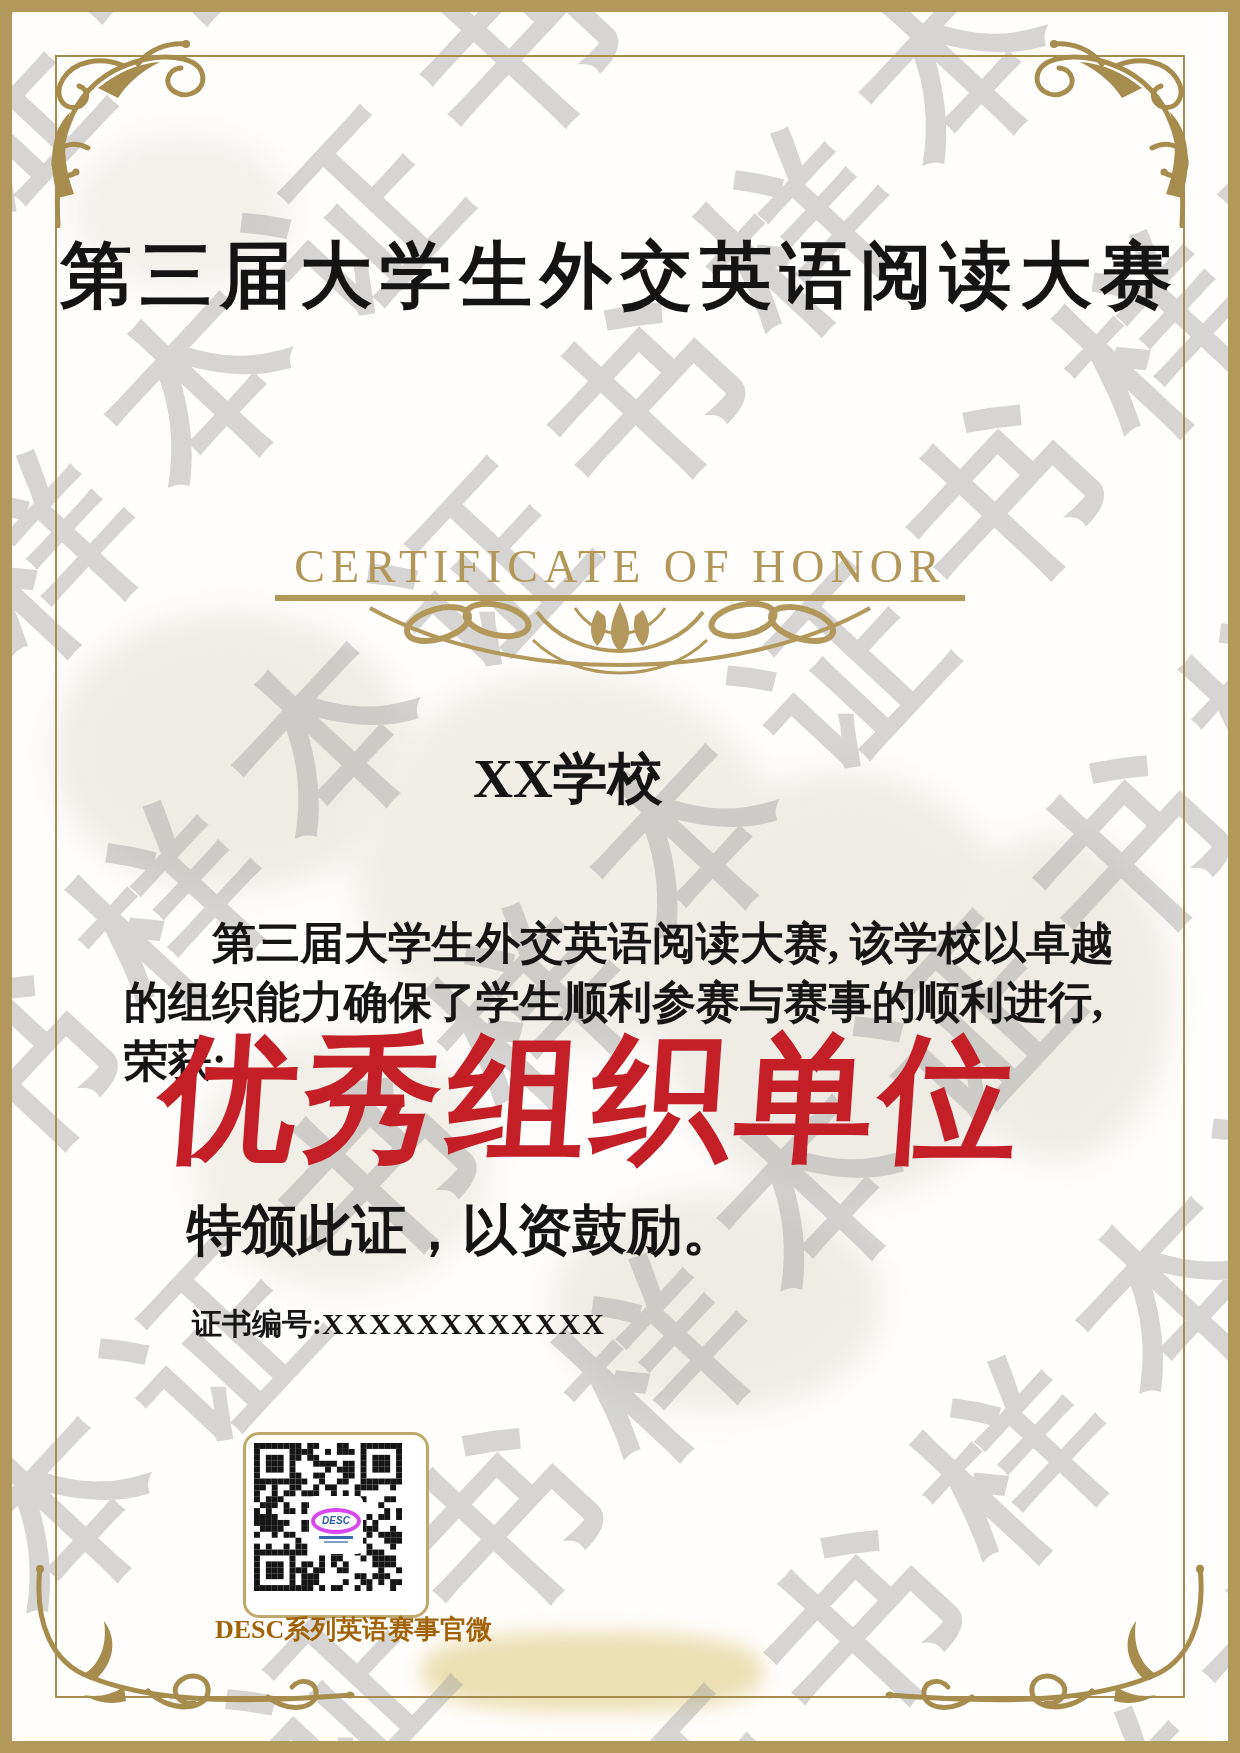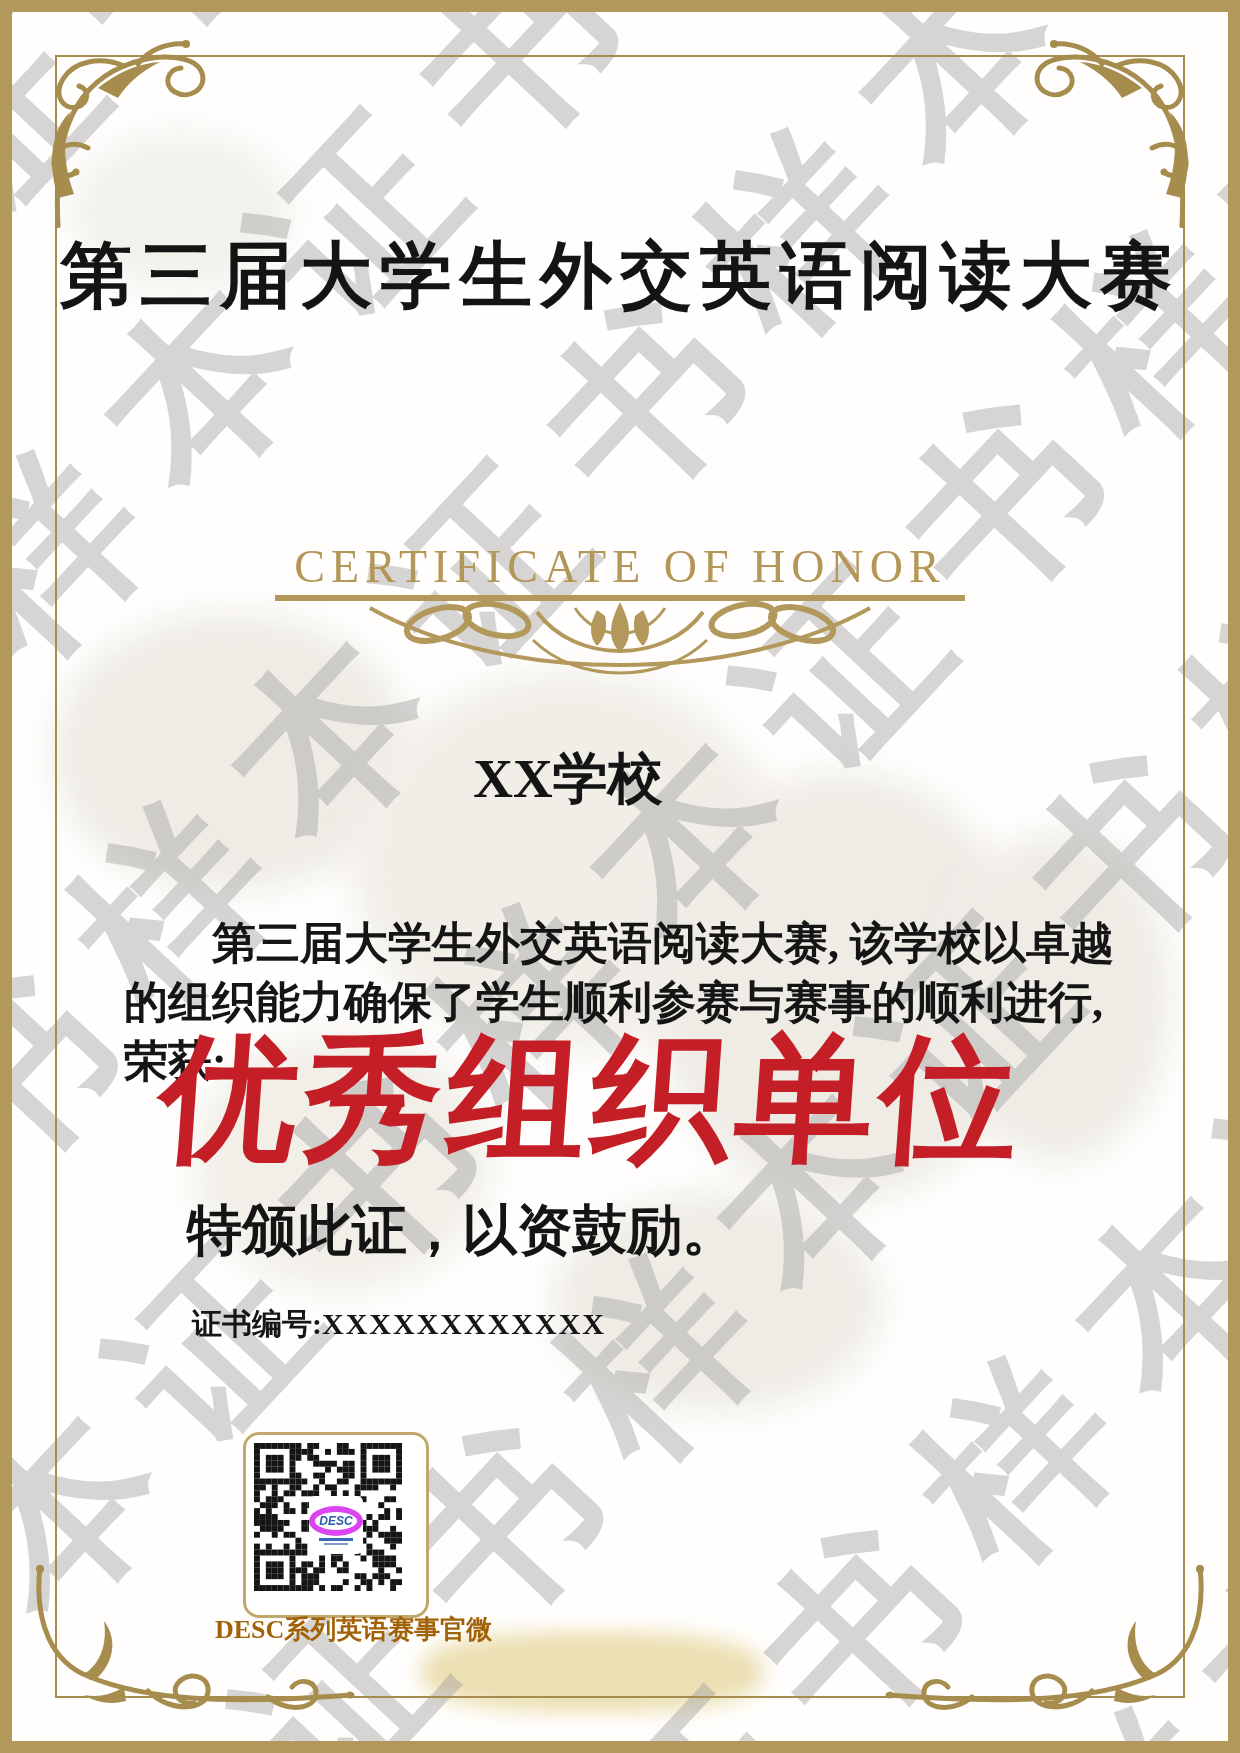--- a/index.html
+++ b/index.html
@@ -50,23 +50,23 @@
     font-family:"Liberation Serif","DejaVu Serif",cursive,serif;}
   .closing{position:absolute;top:1142px;left:175px;font-size:55px;font-weight:700;color:#141414;}
   .certno{position:absolute;top:1252px;left:180px;font-size:30px;font-weight:700;color:#161616;}
   .certno .val{letter-spacing:2px;}
   
   .qr-frame{position:absolute;left:231px;top:1380px;width:164px;height:164px;background:#fff;
     border:3px solid #c0a76c;border-radius:16px;padding:8px;z-index:5;}
   .qr-logo{position:absolute;left:50%;top:50%;transform:translate(-50%,-50%);
     width:54px;height:58px;background:#fff;border-radius:6px;
     display:flex;flex-direction:column;align-items:center;justify-content:center;gap:2px;}
-  .qr-oval{width:42px;height:18px;border:6px solid #d946ef;border-radius:50%;
+  .qr-oval{width:42px;height:18px;border:4px solid #d946ef;border-radius:50%;
     display:flex;align-items:center;justify-content:center;
-    font-size:12px;font-style:italic;font-weight:700;color:#2a5caa;
+    font-size:10px;font-style:italic;font-weight:700;color:#2a5caa;
     font-family:"Liberation Sans","DejaVu Sans",sans-serif;}
   .qr-bar1{width:34px;height:3px;background:#3a6ab0;}
   .qr-bar2{width:24px;height:2px;background:#7d9cc9;}
   .qr-caption{position:absolute;top:1560px;left:203px;font-size:26px;font-weight:700;color:#a16207;z-index:5;
     font-family:"Liberation Serif","DejaVu Serif",serif;}
   
   .issuer-block{position:absolute;left:556px;top:1477px;width:570px;text-align:center;z-index:5;color:#141414;}
   .issuer-line{font-size:30px;font-weight:700;}
   .issue-date{font-size:33px;font-weight:700;margin-top:14px;}
 </style>

